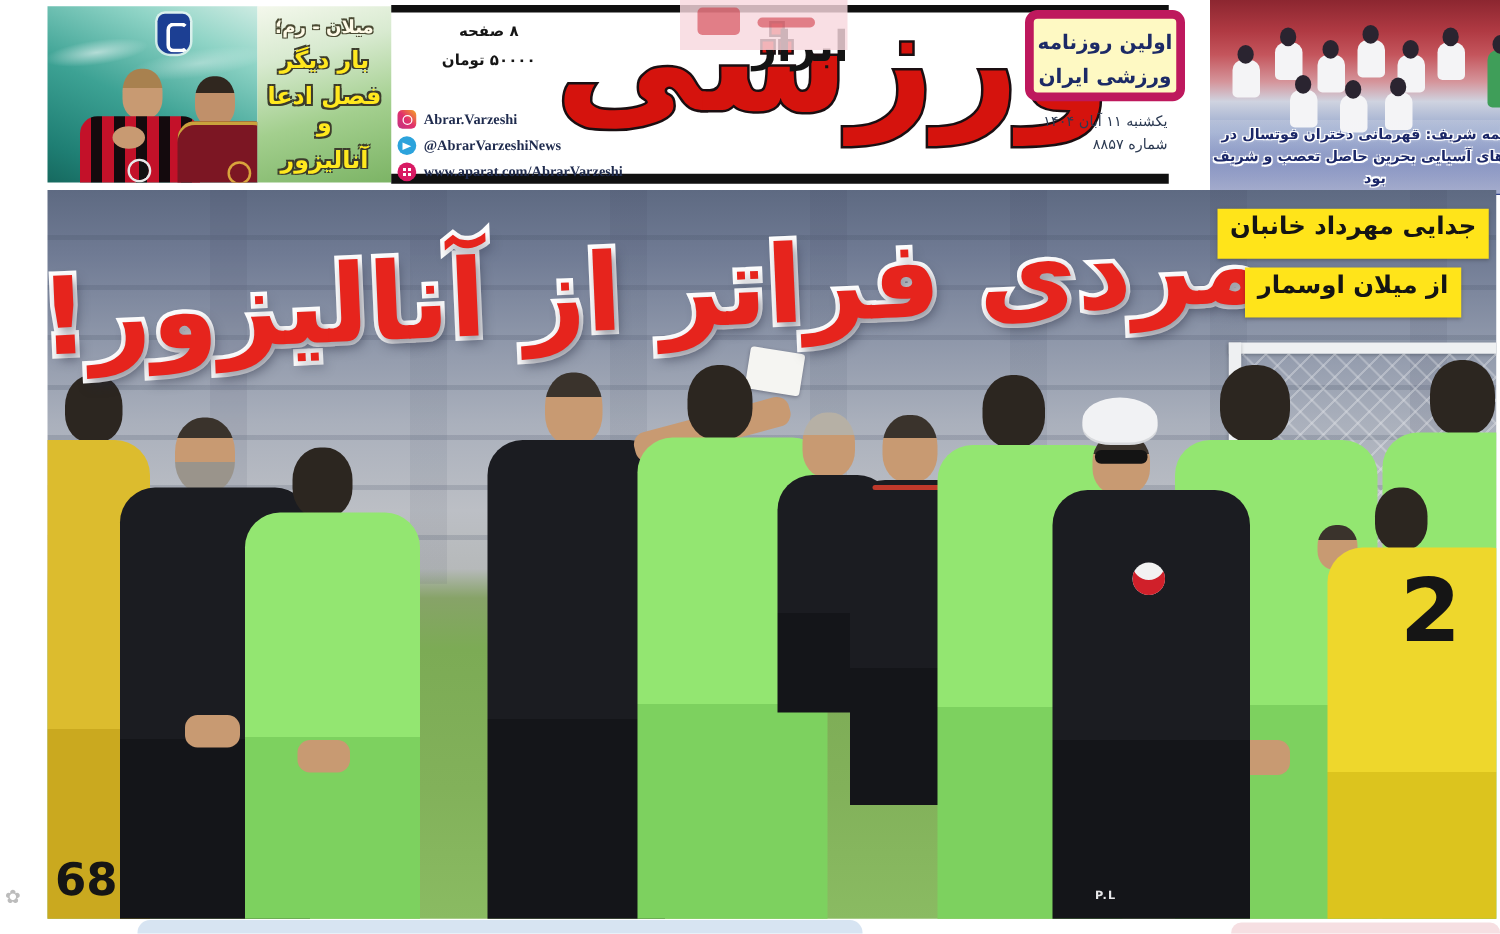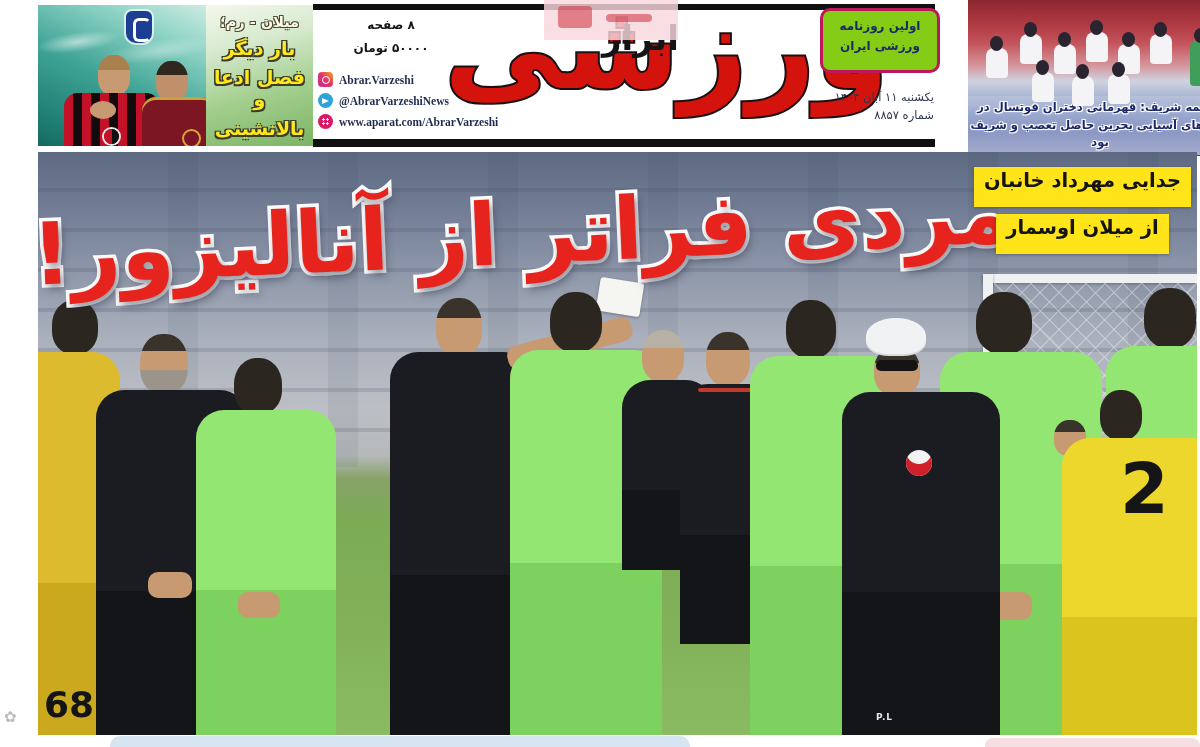--- a/index.html
+++ b/index.html
@@ -35,21 +35,21 @@
     text-shadow:-1px -1px 0 #4a4a33,1px -1px 0 #4a4a33,-1px 1px 0 #4a4a33,1px 1px 0 #4a4a33;}
   .milan-line{margin-top:7px;font-size:19px;font-weight:bold;color:#ffe81e;
     text-shadow:-1.5px -1.5px 0 #3c3c2c,1.5px -1.5px 0 #3c3c2c,-1.5px 1.5px 0 #3c3c2c,1.5px 1.5px 0 #3c3c2c;}
 
   
   .bar{background:#101010;}
   .bar-top{left:313px;top:4px;width:622px;height:6px;}
   .bar-bottom{left:313px;top:139px;width:622px;height:8px;}
   .pages-box{left:316px;top:14px;width:150px;direction:rtl;text-align:center;color:#151515;
     font-size:12px;font-weight:bold;line-height:1.95;}
-  .social-box{left:318px;top:71px;width:200px;display:flex;flex-direction:column;gap:4px;}
+  .social-box{left:318px;top:87px;width:200px;display:flex;flex-direction:column;gap:4px;}
   .social-row{display:flex;align-items:center;gap:6px;height:17px;}
   .social-txt{font-family:"Liberation Serif",serif;font-weight:bold;font-size:11.5px;color:#1f2b4e;}
   .ic{width:15px;height:15px;flex:0 0 15px;position:relative;}
   .ic-ig{border-radius:4px;background:linear-gradient(45deg,#c13584,#e1306c 50%,#f5a623);}
   .ic-ig::after{content:"";position:absolute;left:3.5px;top:3.5px;width:8px;height:8px;border:1.6px solid #fff;border-radius:50%;box-sizing:border-box;}
   .ic-tg{border-radius:50%;background:#2ca3dc;}
   .ic-tg::after{content:"";position:absolute;left:4px;top:4.5px;width:0;height:0;border-left:7px solid #fff;border-top:3.5px solid transparent;border-bottom:3.5px solid transparent;}
   .ic-ap{border-radius:50%;background:#d81a63;}
   .ic-ap::after{content:"";position:absolute;left:3px;top:3px;width:9px;height:9px;
     background:radial-gradient(2.2px 2.2px at 2.5px 2.5px,#fff 60%,transparent 62%),
@@ -59,22 +59,22 @@
 
   
   .logo{left:452px;top:0;width:370px;height:151px;}
   .logo-varzeshi{left:-8px;top:-22px;font-size:118px;font-weight:bold;color:#d5130d;letter-spacing:-5px;
     -webkit-text-stroke:4px #1a0f12;paint-order:stroke fill;white-space:nowrap;direction:rtl;}
   .logo-abrar{left:150px;top:18px;font-size:34px;font-weight:bold;color:#141414;direction:rtl;}
   .logo-watermark{left:92px;top:0;width:134px;height:40px;background:rgba(248,216,222,.82);overflow:hidden;}
   .wm-blob{position:absolute;background:rgba(205,45,58,.55);border-radius:4px;}
 
   
-  .badge{left:820px;top:8px;width:114px;height:54px;background:#84cc16;border:3px solid #be185d;border-radius:10px;
-    direction:rtl;text-align:center;color:#1c2a66;font-size:12px;font-weight:bold;line-height:1.7;padding-top:5px;}
+  .badge{left:820px;top:8px;width:114px;height:54px;background:#fef9c3;border:7px solid #be185d;border-radius:10px;
+    direction:rtl;text-align:center;color:#1c2a66;font-size:16px;font-weight:bold;line-height:1.7;padding-top:5px;}
   .date-block{left:770px;top:88px;width:164px;direction:rtl;font-size:11.5px;color:#2c3a52;line-height:1.6;}
 
   
   .futsal{left:936px;top:0;width:264px;height:156px;overflow:hidden;
     background:linear-gradient(180deg,#8c2630 0%,#b03a43 16%,#c4555c 28%,#d5959b 42%,#cfd3e0 52%,#93a4cb 68%,#40549e 84%,#30428a 100%);margin-left:32px;}
   .fp{position:absolute;}
   .fp-head{position:absolute;width:13px;height:15px;border-radius:50%;background:#2a2430;left:4px;top:-12px;}
   .fp-body{width:22px;height:30px;border-radius:8px 8px 4px 4px;background:#f4f4f6;}
   .fp-green .fp-body{background:#3f9e59;}
   .futsal-caption{left:0;right:0;bottom:1px;direction:rtl;text-align:center;font-size:11.5px;font-weight:bold;
@@ -142,21 +142,21 @@
     <div class="abs mp-roma-shirt"></div>
     <div class="abs mp-hands"></div>
     <div class="abs crest crest-milan"></div>
     <div class="abs crest crest-roma"></div>
   </div>
 
   <div class="abs milan-text">
     <div class="milan-kicker">میلان - رم؛</div>
     <div class="milan-line">بار دیگر</div>
     <div class="milan-line">فصل ادعا و</div>
-    <div class="milan-line">بالانشینی</div>
+    <div class="milan-line">آنالیزور</div>
   </div>
 
   <div class="abs bar bar-top"></div>
   <div class="abs bar bar-bottom"></div>
 
   <div class="abs pages-box">
     <div>۸ صفحه</div>
     <div>۵۰۰۰۰ تومان</div>
   </div>
 

